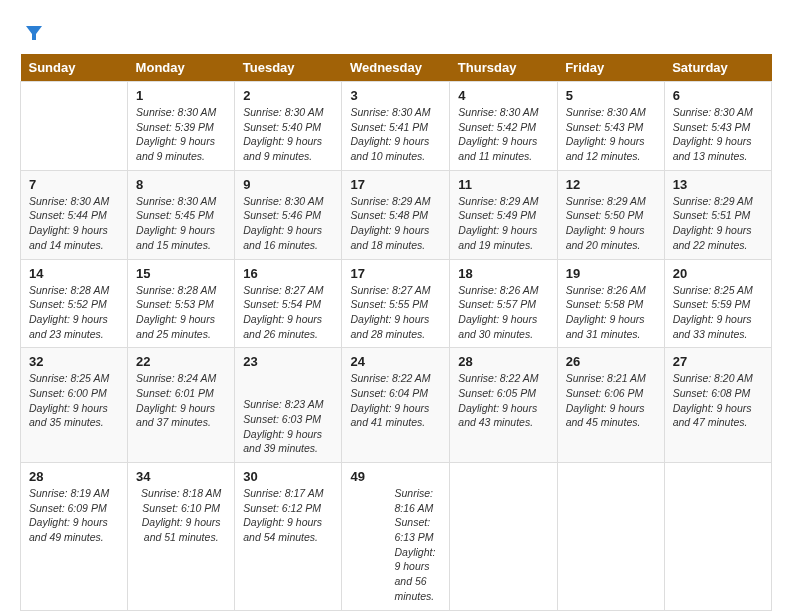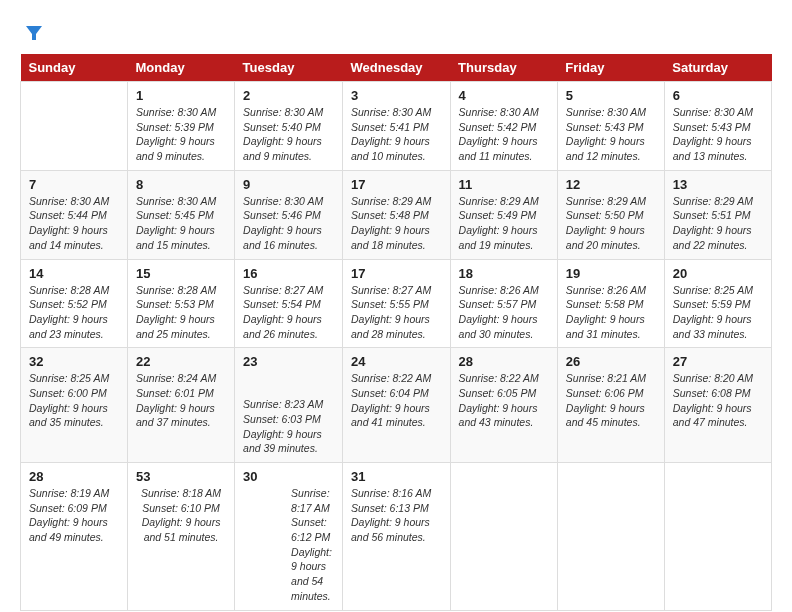--- a/index.html
+++ b/index.html
@@ -41,21 +41,21 @@
     .subtitle {
       font-size: 16px;
       color: #444;
     }
     table {
       width: 100%;
       border-collapse: collapse;
       font-size: 11px;
     }
     thead tr th {
-      background-color: #b91c1c;
+      background-color: #a16207;
       color: #fff;
       text-align: left;
       padding: 6px 8px;
       font-size: 13px;
       font-weight: bold;
     }
     tbody tr td {
       vertical-align: top;
       padding: 6px 8px;
       border: 1px solid #ddd;
@@ -316,36 +316,36 @@
       </tr>
       <tr>
         <td>
           <div class="day-num">28</div>
           <div class="day-info" style="white-space: pre-line;">Sunrise: 8:19 AM
 Sunset: 6:09 PM
 Daylight: 9 hours
 and 49 minutes.</div>
         </td>
         <td>
-          <div class="day-num">53</div>
+          <div class="day-num">34</div>
           <div class="day-info" style="white-space: pre-line; text-align: center;">Sunrise: 8:18 AM
 Sunset: 6:10 PM
 Daylight: 9 hours
 and 51 minutes.</div>
         </td>
         <td>
           <div class="day-num">30</div>
-          <div class="day-info" style="white-space: pre-line; margin-left: 48px;">Sunrise: 8:17 AM
+          <div class="day-info" style="white-space: pre-line;">Sunrise: 8:17 AM
 Sunset: 6:12 PM
 Daylight: 9 hours
 and 54 minutes.</div>
         </td>
         <td>
-          <div class="day-num">31</div>
-          <div class="day-info" style="white-space: pre-line;">Sunrise: 8:16 AM
+          <div class="day-num">49</div>
+          <div class="day-info" style="white-space: pre-line; margin-left: 44px;">Sunrise: 8:16 AM
 Sunset: 6:13 PM
 Daylight: 9 hours
 and 56 minutes.</div>
         </td>
         <td class="empty"></td>
         <td class="empty"></td>
         <td class="empty"></td>
       </tr>
     </tbody>
 </table>

